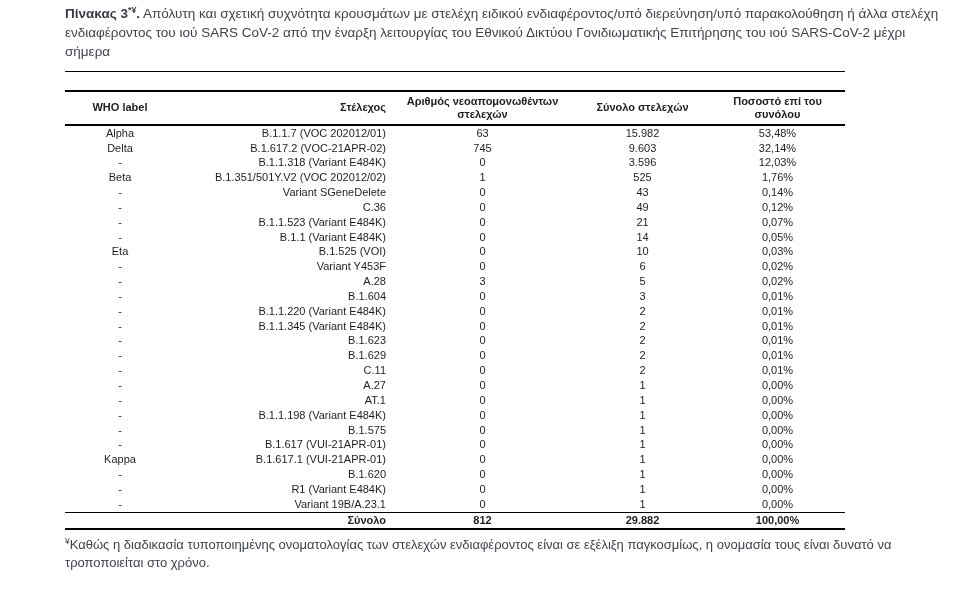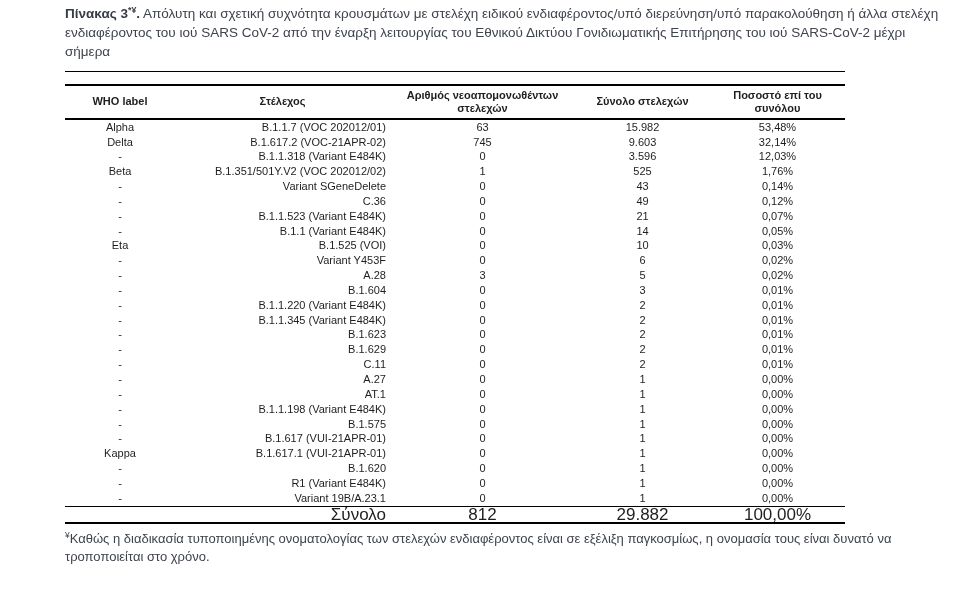--- a/index.html
+++ b/index.html
@@ -26,21 +26,21 @@
   }
   .title b { color: #363b44; }
   sup {
     font-size: 0.65em;
     vertical-align: super;
     line-height: 0;
   }
   .table-wrap {
     width: 780px;
     border-top: 1px solid #000;
-    padding-top: 12px;
+    padding-top: 18px;
   }
   table {
     border-collapse: collapse;
     table-layout: fixed;
     width: 780px;
     border-top: 2px solid #000;
     color: #1e1e1e;
   }
   col.c0 { width: 110px; }
   col.c1 { width: 215px; }
@@ -49,34 +49,34 @@
   col.c4 { width: 135px; }
   thead th {
     font-size: 11px;
     font-weight: bold;
     line-height: 13px;
     padding: 3px 4px;
     vertical-align: middle;
     text-align: center;
     border-bottom: 2px solid #000;
   }
-  thead th.left { text-align: center; }
+  thead th.left { text-align: right; }
   tbody td {
     font-size: 11px;
     line-height: 14.85px;
     height: 14.85px;
     padding: 0 4px;
     text-align: center;
     white-space: nowrap;
     overflow: hidden;
   }
   tbody td.left, tfoot td.left { text-align: right; }
   tfoot td {
-    font-size: 17px;
-    font-weight: normal;
+    font-size: 11px;
+    font-weight: bold;
     line-height: 15px;
     height: 15px;
     padding: 0 4px;
     text-align: center;
     border-top: 1px solid #000;
     border-bottom: 2.5px solid #000;
     margin-left: 28px;
   }
   .footnotes {
     margin-top: 6px;

